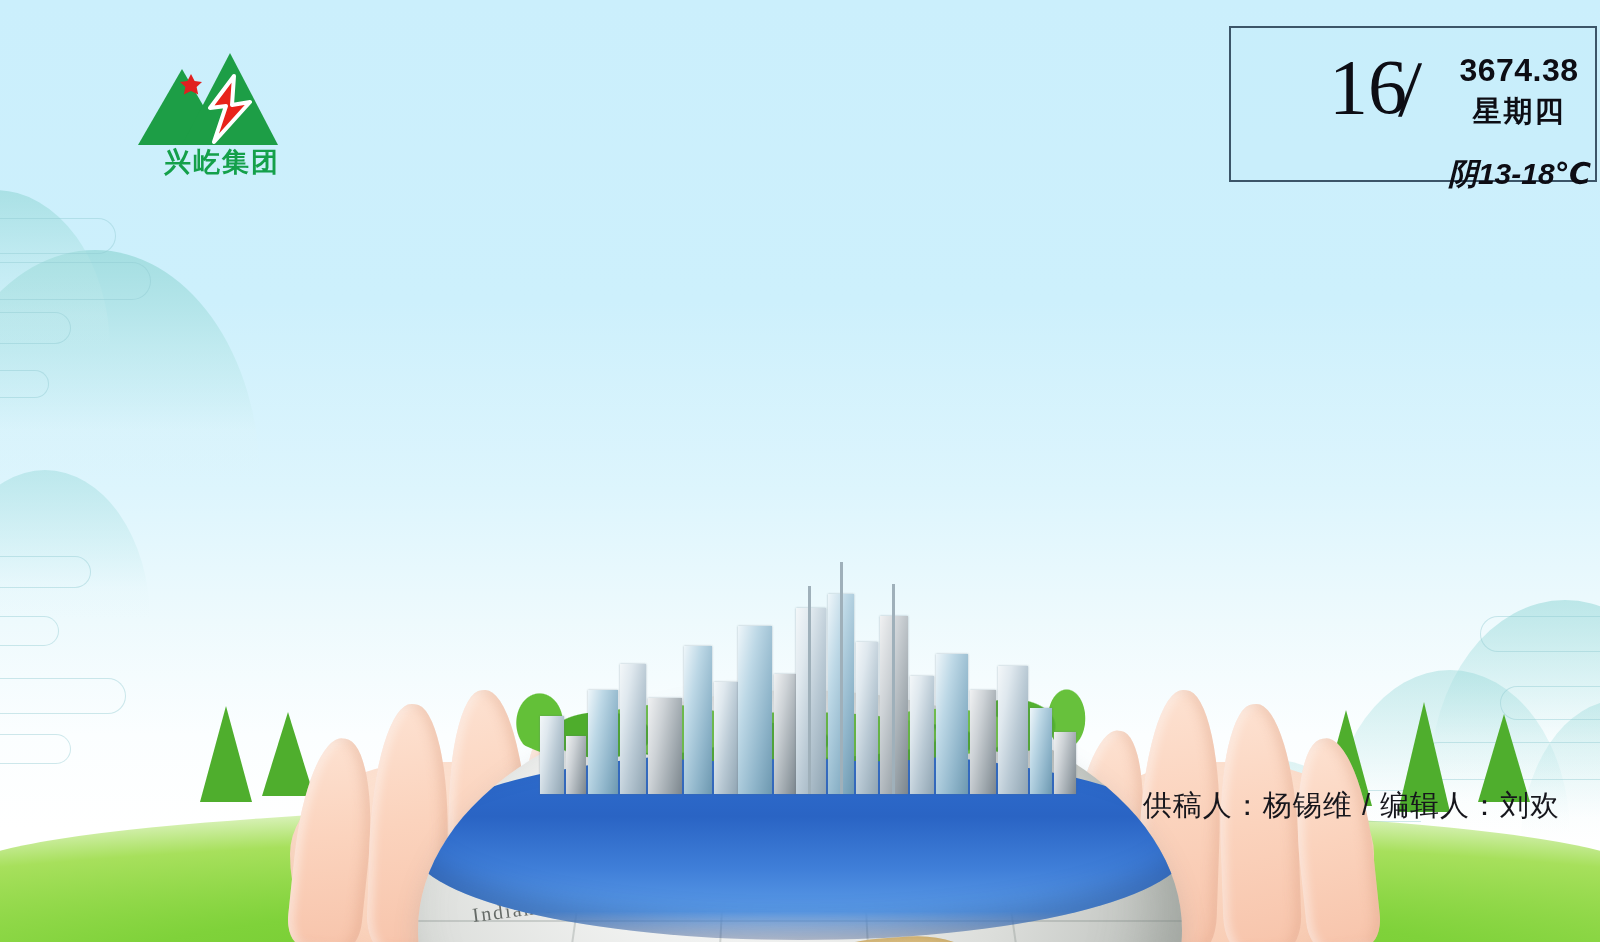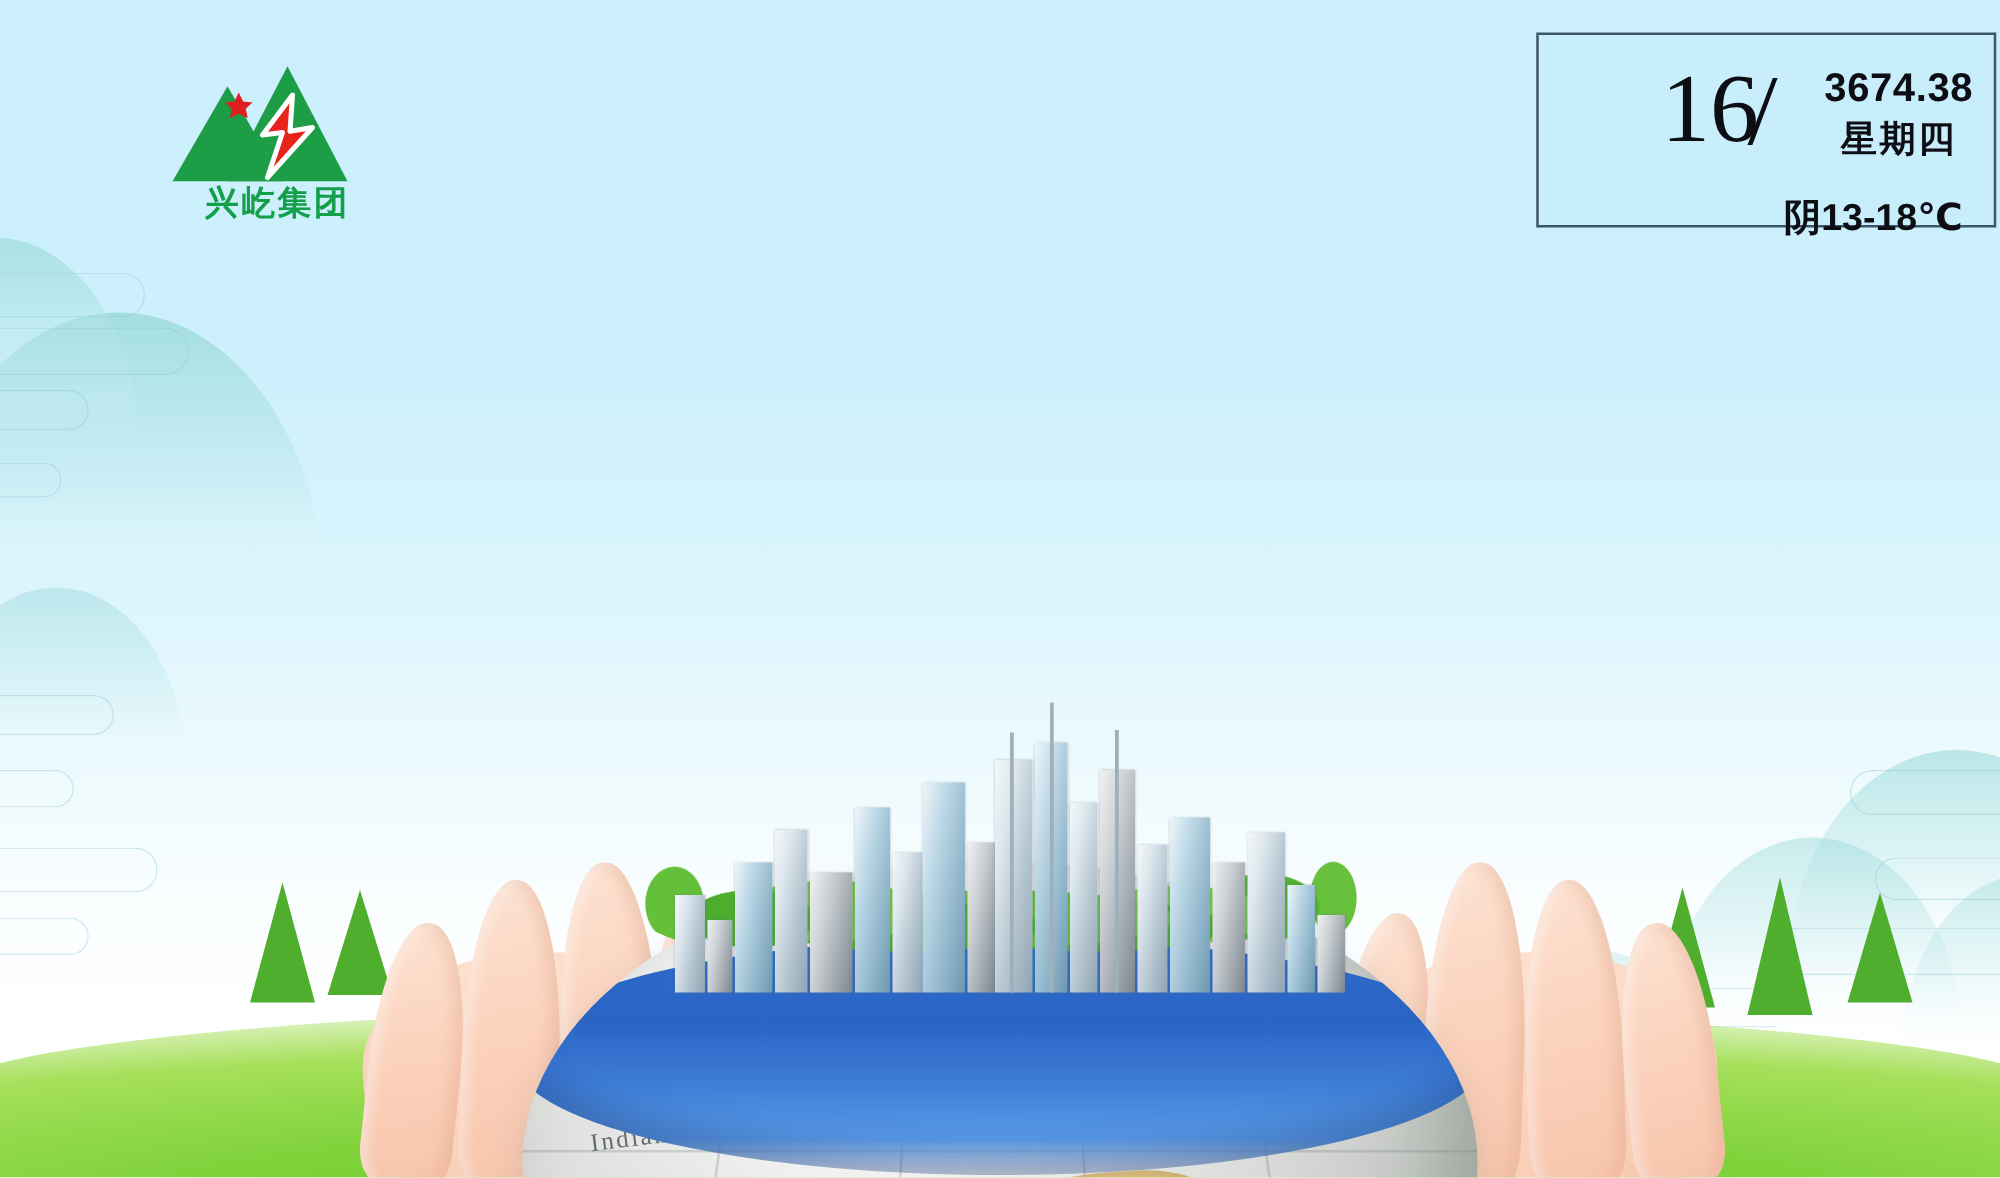--- a/index.html
+++ b/index.html
@@ -151,22 +151,22 @@
   }
   #weekday{
     position:absolute;left:218px;top:44px;width:140px;text-align:center;
     font-size:29px;font-weight:bold;color:#0d0d14;letter-spacing:2px;
   }
   #lunar{
     position:absolute;left:24px;top:126px;width:158px;text-align:center;
     font-size:30px;font-weight:bold;color:#0d0d14;letter-spacing:2px;
   }
   #weather{
-    position:absolute;left:196px;top:126px;width:164px;text-align:left;
-    font-size:30px;font-weight:bold;color:#0d0d14;letter-spacing:0px;
+    position:absolute;left:196px;top:126px;width:164px;text-align:right;
+    font-size:30px;font-weight:bold;color:#0d0d14;letter-spacing:0px;font-style:italic;
   }
 
   
   #section-title{
     position:absolute;left:138px;top:222px;
     font-size:62px;font-weight:bold;color:#111118;letter-spacing:1px;
     font-family:"Liberation Sans","DejaVu Sans",sans-serif;
     text-shadow:1px 1px 0 rgba(0,0,0,.25);
   }
   #body-text{
@@ -305,14 +305,15 @@
   <div id="date-card">
     <div id="date-row1">
       <div id="day-num">16</div>
       <div id="day-slash">/</div>
       <div id="ym">3674.38</div>
       <div id="weekday">星期四</div>
     </div>
     <div id="weather">阴13-18℃</div>
   </div>
 
+  <div id="credit">供稿人：杨锡维 / 编辑人：刘欢</div>
 
 </div>
 
 </body></html>

